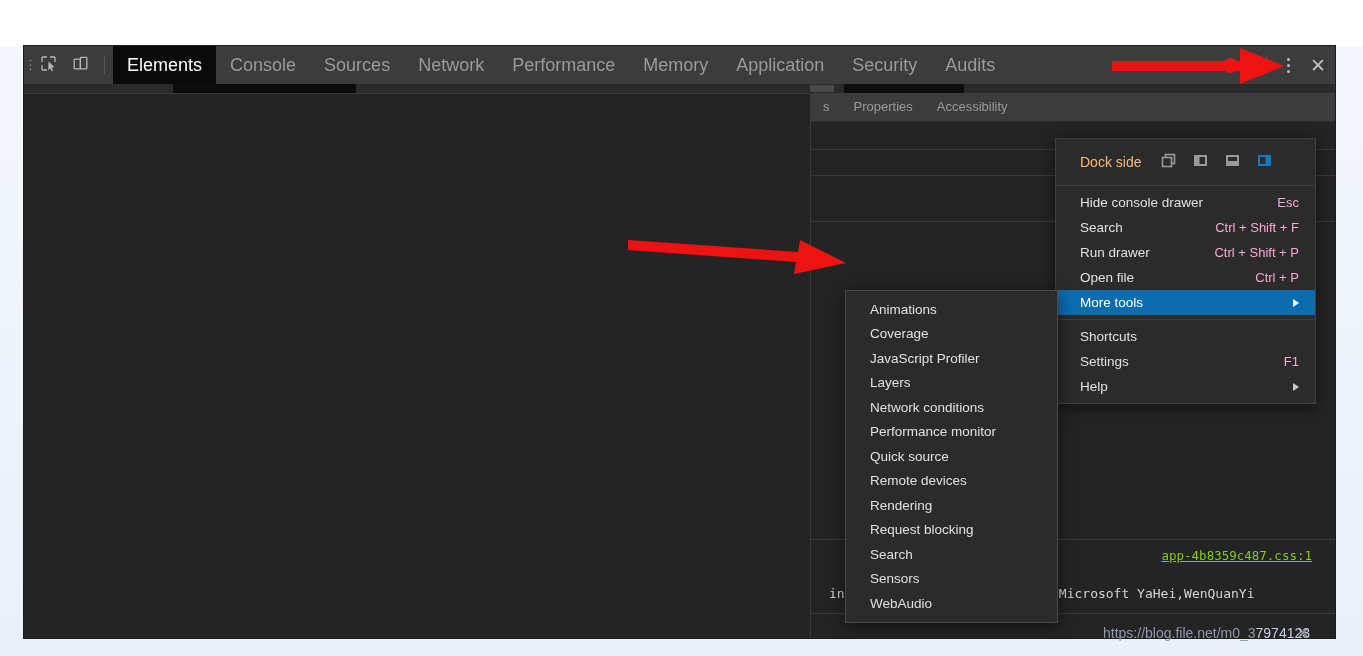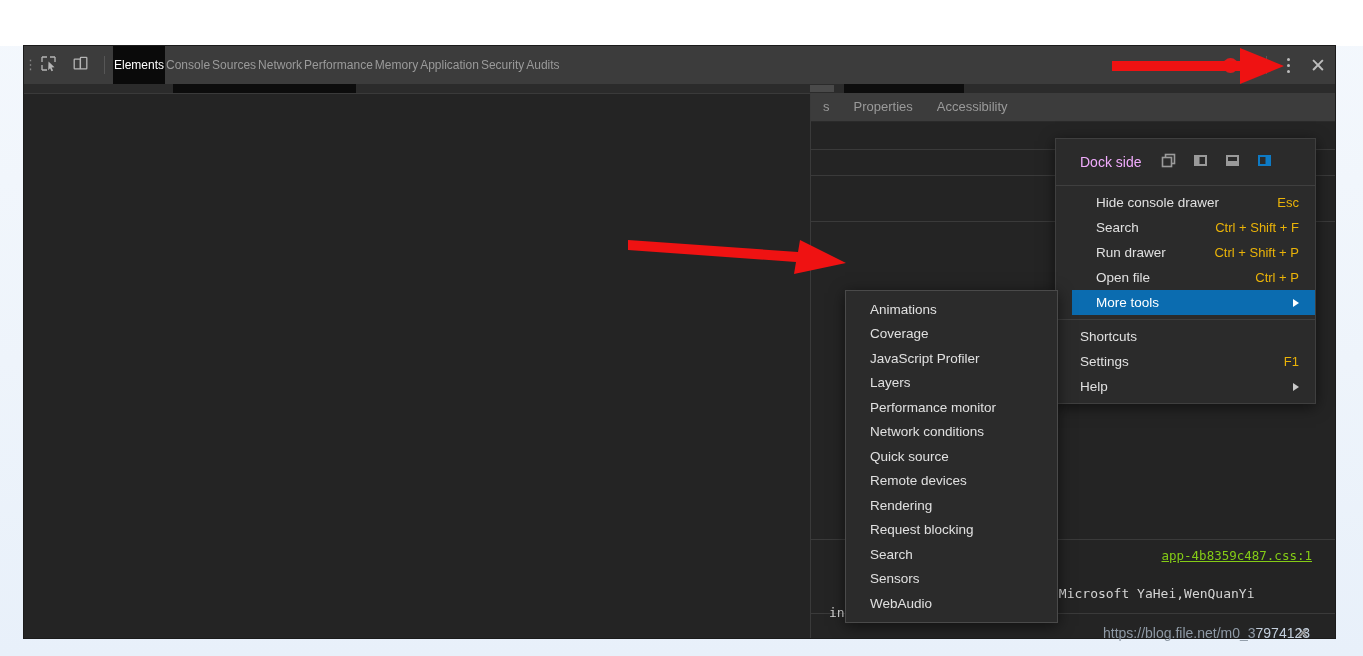--- a/index.html
+++ b/index.html
@@ -67,25 +67,25 @@
     justify-content: center;
     cursor: pointer;
   }
   .vsep {
     width: 1px; height: 18px;
     background: #565656;
     margin: 0 8px;
   }
   .tab {
     height: 38px;
-    padding: 0 1px;
+    padding: 0 14px;
     display: flex;
     align-items: center;
     color: #9a9a9a;
-    font-size: 12px;
+    font-size: 18px;
     cursor: pointer;
     white-space: nowrap;
   }
   .tab.active {
     background: #0a0a0a;
     color: #ffffff;
   }
   .toolbar-spacer { flex: 1 1 auto; }
 
   .err-badge {
@@ -201,21 +201,20 @@
     font-family: "DejaVu Sans Mono", monospace;
     font-size: 13px;
     white-space: nowrap;
   }
   .rp-code-left {
     position: absolute;
     left: 18px; top: 493px;
     color: #d4d4d4;
     font-family: "DejaVu Sans Mono", monospace;
     font-size: 13px;
-    margin-top: 19px;
   }
   .rp-close-x {
     position: absolute;
     right: 20px; top: 527px;
     width: 26px; height: 26px;
     display: flex; align-items: center; justify-content: center;
     color: #9a9a9a;
     font-size: 17px;
     cursor: pointer;
   }
@@ -232,21 +231,21 @@
     z-index: 40;
   }
   .dock-row {
     display: flex;
     align-items: center;
     height: 46px;
     padding-left: 24px;
     border-bottom: 1px solid #3f3f3f;
   }
   .dock-label {
-    color: #f0abfc;
+    color: #fdba74;
     font-size: 14px;
     margin-right: 16px;
     white-space: nowrap;
   }
   .dock-btns { display: flex; align-items: center; gap: 10px; }
   .dock-btn {
     width: 22px; height: 22px;
     display: flex; align-items: center; justify-content: center;
     cursor: pointer;
   }
@@ -265,34 +264,34 @@
     font-size: 13.5px;
     cursor: pointer;
     white-space: nowrap;
   }
   .menu-item.highlight {
     background: #0b6cb0;
     color: #ffffff;
   }
   .menu-item .mi-label { flex: 1 1 auto; }
   .menu-item .mi-accel {
-    color: #eab308;
+    color: #f9a8d4;
     font-size: 13px;
     margin-left: 18px;
   }
   .mi-arrow {
     margin-left: 14px;
     width: 0; height: 0;
     border-left: 6px solid #c9c9c9;
     border-top: 4.5px solid transparent;
     border-bottom: 4.5px solid transparent;
   }
   .menu-item.highlight .mi-arrow { border-left-color: #ffffff; }
 
-  .menu-group-top { padding-top: 4px; margin-left: 16px; }
+  .menu-group-top { padding-top: 4px; }
 
   
   .menu-sub {
     position: absolute;
     left: 821px; top: 244px;
     width: 211px;
     background: #2b2b2b;
     border: 1px solid #4a4a4a;
     box-shadow: 0 3px 14px rgba(0,0,0,.55);
     padding: 6px 0 6px 0;
@@ -506,24 +505,24 @@
     <div class="menu-item">
       <span class="mi-label">Coverage</span>
     </div>
     <div class="menu-item">
       <span class="mi-label">JavaScript Profiler</span>
     </div>
     <div class="menu-item">
       <span class="mi-label">Layers</span>
     </div>
     <div class="menu-item">
+      <span class="mi-label">Network conditions</span>
+    </div>
+    <div class="menu-item">
       <span class="mi-label">Performance monitor</span>
-    </div>
-    <div class="menu-item">
-      <span class="mi-label">Network conditions</span>
     </div>
     <div class="menu-item">
       <span class="mi-label">Quick source</span>
     </div>
     <div class="menu-item">
       <span class="mi-label">Remote devices</span>
     </div>
     <div class="menu-item">
       <span class="mi-label">Rendering</span>
     </div>

